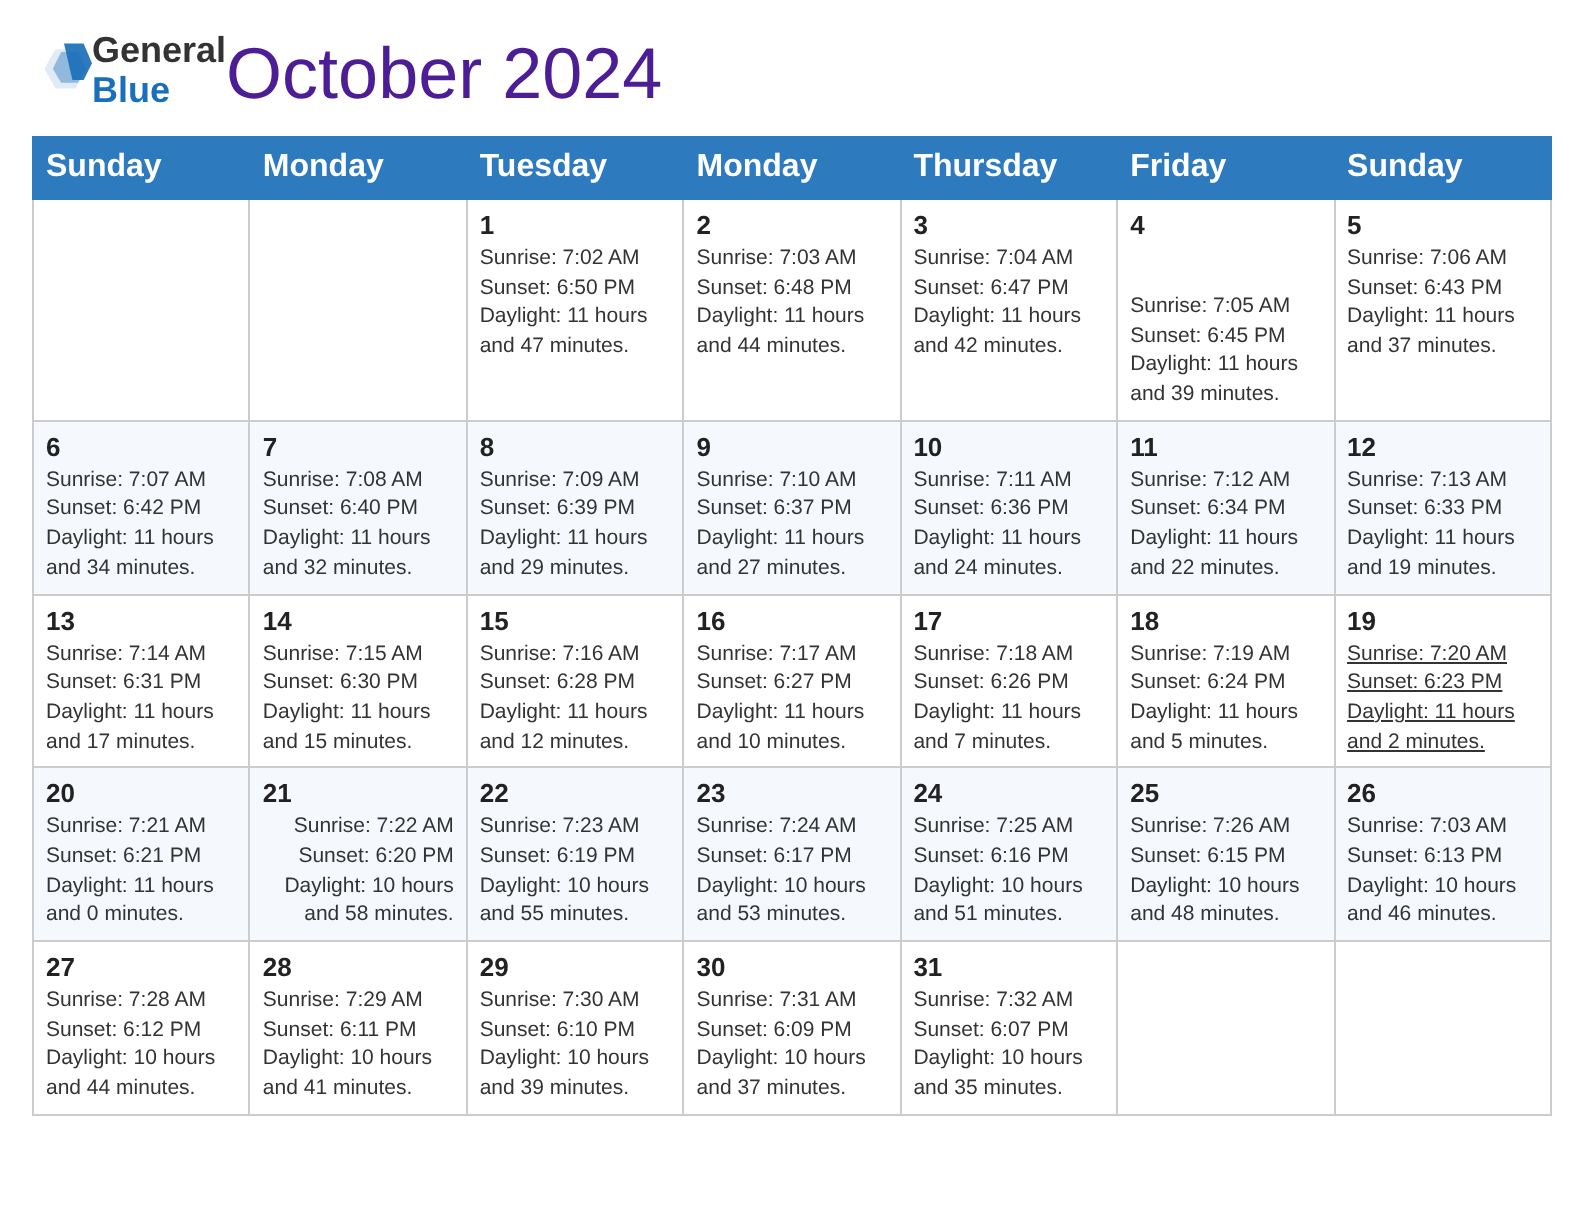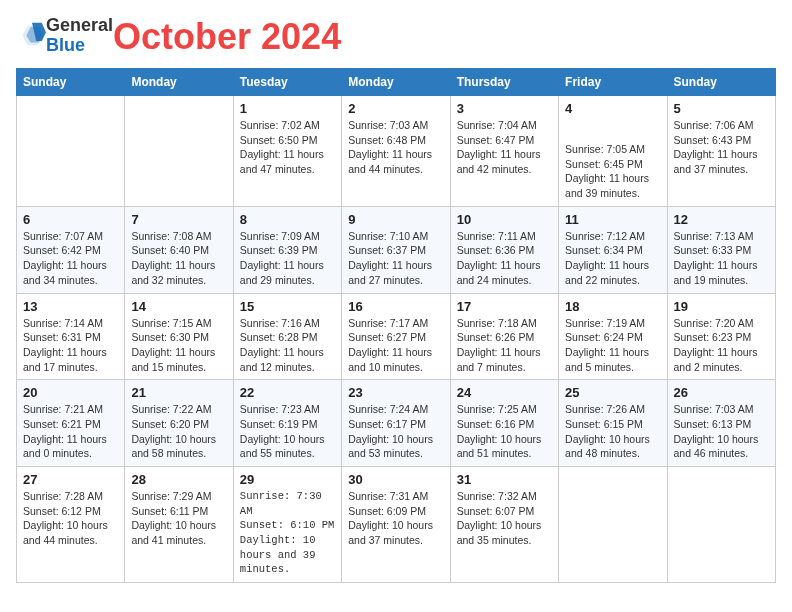--- a/index.html
+++ b/index.html
@@ -30,38 +30,38 @@
     .logo-icon {
       width: 28px;
       height: 28px;
       margin-left: 2px;
     }
     .title-area {
       text-align: right;
     }
     .month-title {
       font-size: 36px;
-      font-weight: bold;
-      color: #ef4444;
+      font-weight: normal;
+      color: #4c1d95;
     }
     .location-subtitle {
       font-size: 15px;
       color: #444;
     }
     .calendar-table {
       width: 100%;
       border-collapse: collapse;
       font-size: 11px;
     }
     .calendar-table th {
       background-color: #2e7abf;
       color: #fff;
       text-align: left;
       padding: 6px 6px;
-      font-size: 12px;
+      font-size: 16px;
       font-weight: bold;
       border: 1px solid #2e7abf;
     }
     .calendar-table td {
       border: 1px solid #ccc;
       padding: 5px 6px;
       vertical-align: top;
       height: 80px;
       width: calc(100% / 7);
       background: #fff;
@@ -229,35 +229,35 @@
 Daylight: 11 hours and 7 minutes.</div>
         </td>
         <td>
           <div class="day-number">18</div>
           <div class="day-info" style="white-space: pre-line;">Sunrise: 7:19 AM
 Sunset: 6:24 PM
 Daylight: 11 hours and 5 minutes.</div>
         </td>
         <td>
           <div class="day-number">19</div>
-          <div class="day-info" style="white-space: pre-line;">Sunrise: 7:20 AM
+          <div class="day-info" style="white-space: pre-line; text-decoration: underline;">Sunrise: 7:20 AM
 Sunset: 6:23 PM
 Daylight: 11 hours and 2 minutes.</div>
         </td>
       </tr>
       <tr>
         <td>
           <div class="day-number">20</div>
           <div class="day-info" style="white-space: pre-line;">Sunrise: 7:21 AM
 Sunset: 6:21 PM
 Daylight: 11 hours and 0 minutes.</div>
         </td>
         <td>
           <div class="day-number">21</div>
-          <div class="day-info" style="white-space: pre-line;">Sunrise: 7:22 AM
+          <div class="day-info" style="white-space: pre-line; text-align: right;">Sunrise: 7:22 AM
 Sunset: 6:20 PM
 Daylight: 10 hours and 58 minutes.</div>
         </td>
         <td>
           <div class="day-number">22</div>
           <div class="day-info" style="white-space: pre-line;">Sunrise: 7:23 AM
 Sunset: 6:19 PM
 Daylight: 10 hours and 55 minutes.</div>
         </td>
         <td>
@@ -293,21 +293,21 @@
 Daylight: 10 hours and 44 minutes.</div>
         </td>
         <td>
           <div class="day-number">28</div>
           <div class="day-info" style="white-space: pre-line;">Sunrise: 7:29 AM
 Sunset: 6:11 PM
 Daylight: 10 hours and 41 minutes.</div>
         </td>
         <td>
           <div class="day-number">29</div>
-          <div class="day-info" style="white-space: pre-line; font-family: Liberation Mono, monospace;">Sunrise: 7:30 AM
+          <div class="day-info" style="white-space: pre-line;">Sunrise: 7:30 AM
 Sunset: 6:10 PM
 Daylight: 10 hours and 39 minutes.</div>
         </td>
         <td>
           <div class="day-number">30</div>
           <div class="day-info" style="white-space: pre-line;">Sunrise: 7:31 AM
 Sunset: 6:09 PM
 Daylight: 10 hours and 37 minutes.</div>
         </td>
         <td>

